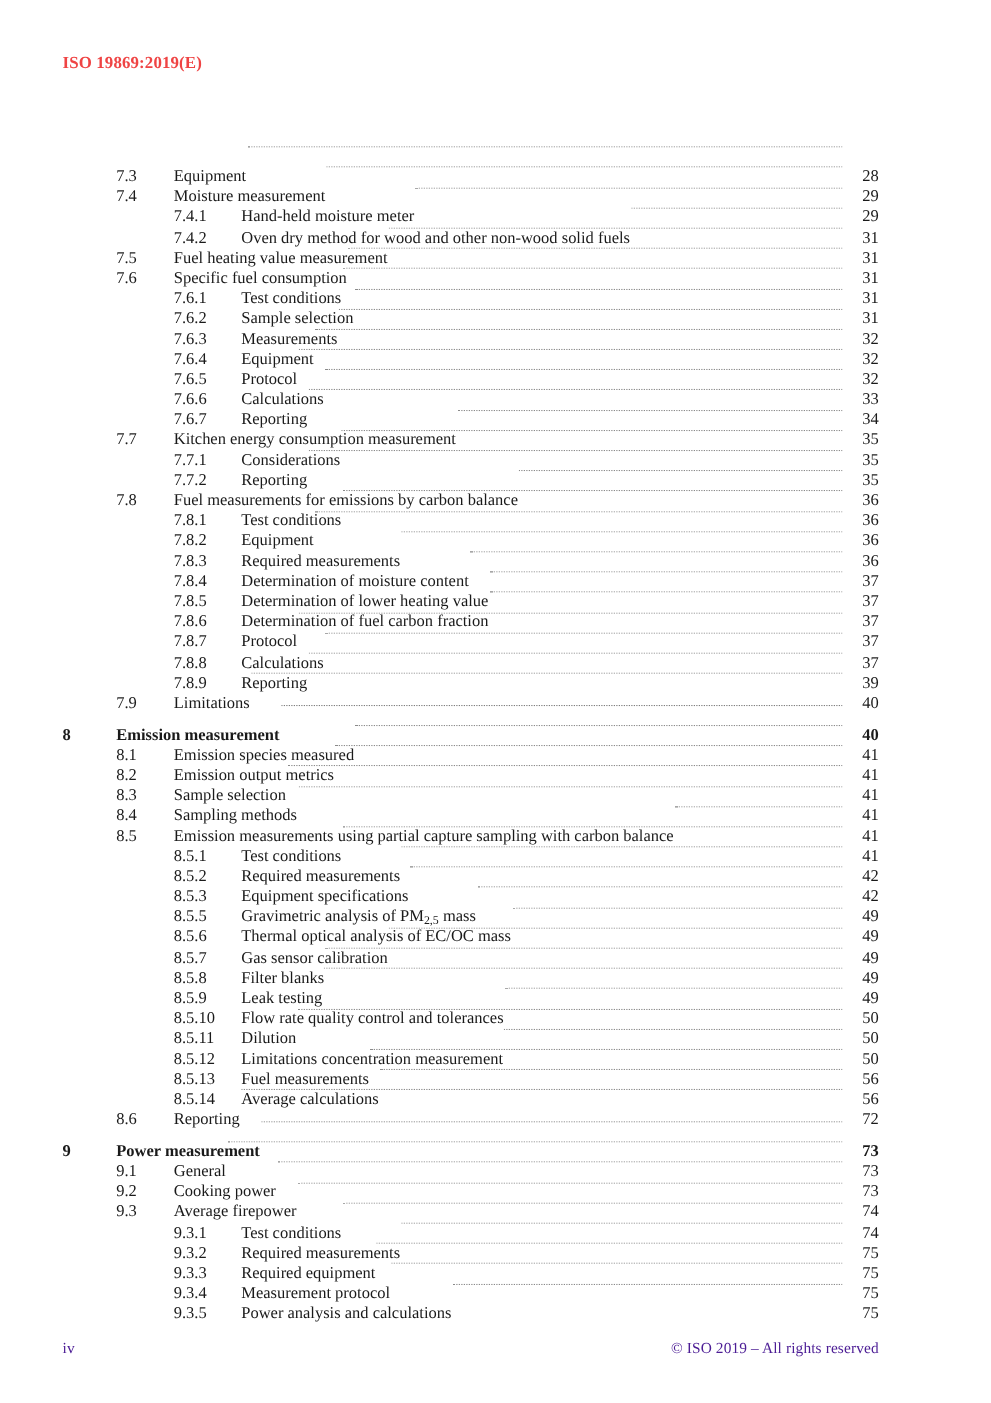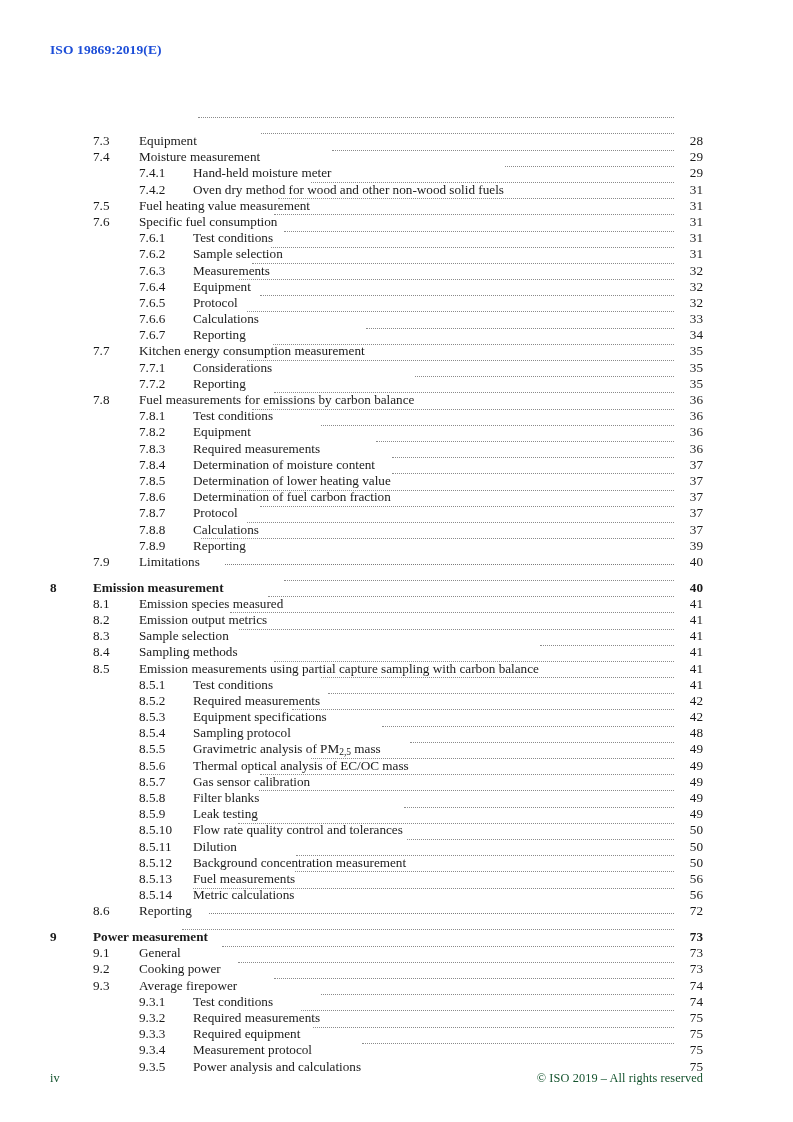--- a/index.html
+++ b/index.html
@@ -22,21 +22,21 @@
   }
 
   
   .doc-header {
     position: absolute;
     left: 50px;
     top: 42px;
     font-size: 13.5px;
     font-weight: bold;
     letter-spacing: 0.1px;
-    color: #1d4ed8;
+    color: #ef4444;
     white-space: nowrap;
   }
 
   
   .toc {
     position: absolute;
     left: 50px;
     top: 105px;
     width: 653px;
   }
@@ -110,21 +110,21 @@
   
   .doc-footer {
     position: absolute;
     left: 50px;
     right: 90px;
     top: 1071px;
     display: flex;
     justify-content: space-between;
     align-items: baseline;
     font-size: 12.3px;
-    color: #14532d;
+    color: #4c1d95;
   }
   .doc-footer .folio { letter-spacing: 0.2px; }
   .doc-footer .copyright { letter-spacing: 0.1px; text-align: center; }
 </style>
 </head>
 <body>
 
 <div class="page">
 
   <div class="doc-header">ISO 19869:2019(E)</div>
@@ -340,26 +340,20 @@
         <span class="leader"></span>
         <span class="page-no">42</span>
       </div>
       <div class="toc-entry lvl3">
         <span class="num">8.5.3</span>
         <span class="title">Equipment specifications</span>
         <span class="leader"></span>
         <span class="page-no">42</span>
       </div>
       <div class="toc-entry lvl3">
-        <span class="num">8.5.4</span>
-        <span class="title">Sampling protocol</span>
-        <span class="leader"></span>
-        <span class="page-no">48</span>
-      </div>
-      <div class="toc-entry lvl3">
         <span class="num">8.5.5</span>
         <span class="title">Gravimetric analysis of PM<sub>2,5</sub> mass</span>
         <span class="leader"></span>
         <span class="page-no">49</span>
       </div>
       <div class="toc-entry lvl3">
         <span class="num">8.5.6</span>
         <span class="title">Thermal optical analysis of EC/OC mass</span>
         <span class="leader"></span>
         <span class="page-no">49</span>
@@ -389,33 +383,33 @@
         <span class="page-no">50</span>
       </div>
       <div class="toc-entry lvl3">
         <span class="num">8.5.11</span>
         <span class="title">Dilution</span>
         <span class="leader"></span>
         <span class="page-no">50</span>
       </div>
       <div class="toc-entry lvl3">
         <span class="num">8.5.12</span>
-        <span class="title">Background concentration measurement</span>
+        <span class="title">Limitations concentration measurement</span>
         <span class="leader"></span>
         <span class="page-no">50</span>
       </div>
       <div class="toc-entry lvl3">
         <span class="num">8.5.13</span>
         <span class="title">Fuel measurements</span>
         <span class="leader"></span>
         <span class="page-no">56</span>
       </div>
       <div class="toc-entry lvl3">
         <span class="num">8.5.14</span>
-        <span class="title">Metric calculations</span>
+        <span class="title">Average calculations</span>
         <span class="leader"></span>
         <span class="page-no">56</span>
       </div>
       <div class="toc-entry lvl2">
         <span class="num">8.6</span>
         <span class="title">Reporting</span>
         <span class="leader"></span>
         <span class="page-no">72</span>
       </div>
       <div class="toc-entry lvl1">

